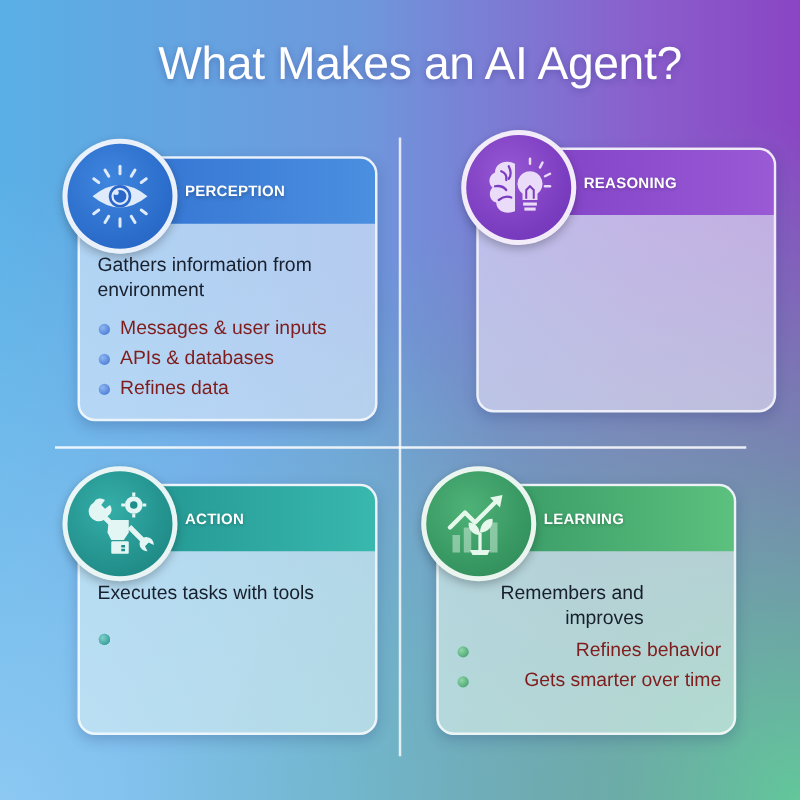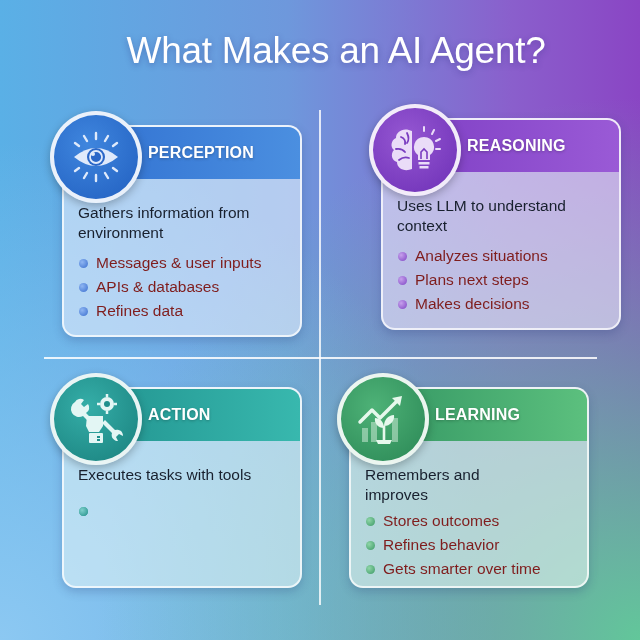--- a/index.html
+++ b/index.html
@@ -14,33 +14,33 @@
     color:#fff;font-weight:400;font-size:37px;letter-spacing:-0.3px;
     text-shadow:0 2px 6px rgba(40,40,120,.35);}
   .hline{position:absolute;left:44px;top:357px;width:553px;height:2px;background:rgba(255,255,255,.85);}
   .vline{position:absolute;left:319px;top:110px;width:2px;height:495px;background:rgba(255,255,255,.8);}
   .card{position:absolute;width:236px;border-radius:14px;
     background:rgba(235,240,250,.55);
     border:2px solid rgba(255,255,255,.75);
     box-shadow:0 4px 10px rgba(40,60,120,.25);overflow:visible;}
   .card .band{position:absolute;left:0;top:0;right:0;height:52px;border-radius:12px 12px 0 0;}
   .card .band-label{position:absolute;left:84px;top:0;line-height:52px;color:#fff;
-    font-weight:700;font-size:16px;letter-spacing:.2px;text-shadow:0 1px 3px rgba(0,0,0,.25);}
+    font-weight:700;font-size:12px;letter-spacing:.2px;text-shadow:0 1px 3px rgba(0,0,0,.25);}
   .icon-circle{position:absolute;left:-14px;top:-16px;width:84px;height:84px;border-radius:50%;
     border:4px solid rgba(255,255,255,.9);box-shadow:0 3px 8px rgba(0,0,0,.25);
     display:flex;align-items:center;justify-content:center;}
   .body{position:absolute;left:14px;top:76px;right:10px;}
   .desc{font-weight:400;font-size:15.5px;color:#18202e;line-height:20px;margin-bottom:8px;}
   .bullets{list-style:none;margin:0;padding:0;}
   .bullets li{position:relative;padding-left:18px;font-size:15.5px;color:#7f1d1d;line-height:24px;}
   .bullets li .dot{position:absolute;left:1px;top:8px;width:9px;height:9px;border-radius:50%;}
   #c1{left:62px;top:125px;height:208px;}
   #c2{left:349px;top:118px;height:208px;margin-left:32px;}
   #c3{left:62px;top:387px;height:197px;}
-  #c4{left:349px;top:387px;height:197px;}
+  #c4{left:349px;top:387px;height:197px;text-align:right;}
   #c1 .band{background:linear-gradient(90deg,#2f6fd0,#4b8fe0);}
   #c1 .icon-circle{background:radial-gradient(circle at 40% 35%,#3f86de,#215fc0);}
   #c1 .dot{background:radial-gradient(circle at 35% 35%,#8fb6f2,#3a6fcf);}
   #c1{background:rgba(225,235,252,.62);}
   #c2 .band{background:linear-gradient(90deg,#7c3dc3,#9a5ad6);}
   #c2 .icon-circle{background:radial-gradient(circle at 40% 35%,#9557d2,#6d2fb6);}
   #c2 .dot{background:radial-gradient(circle at 35% 35%,#c6a0ec,#7e44c4);}
   #c2{background:rgba(232,228,248,.62);}
   #c3 .band{background:linear-gradient(90deg,#1f8f8c,#38b8ae);}
   #c3 .icon-circle{background:radial-gradient(circle at 40% 35%,#35aea8,#19807d);}
@@ -111,28 +111,20 @@
         <rect x="35.5" y="47" width="9" height="2.5" fill="#eadcf8"></rect>
       <path d="M37 40 v-7 l3 -3 l3 3 v7" stroke="#7a3dc0" stroke-width="1.6" fill="none"></path>
       <g stroke="#eadcf8" stroke-width="2" stroke-linecap="round">
         <line x1="40" y1="8" x2="40" y2="12"></line>
           <line x1="50" y1="11" x2="48" y2="15"></line>
           <line x1="56" y1="20" x2="52" y2="22"></line>
           <line x1="56" y1="30" x2="52" y2="30"></line>
       </g>
     </svg>
   </div>
-  <div class="body">
-    <div class="desc">Uses LLM to understand context</div>
-    <ul class="bullets">
-      <li><span class="dot"></span><span>Analyzes situations</span></li>
-      <li><span class="dot"></span><span>Plans next steps</span></li>
-      <li><span class="dot"></span><span>Makes decisions</span></li>
-    </ul>
-  </div>
 </div>
 
 <div class="card" id="c3">
   <div class="band">
     <span class="band-label">ACTION</span>
   </div>
   <div class="icon-circle">
     <svg width="62" height="62" viewBox="0 0 62 62">
       <g fill="#e3f6f4">
         <path d="M10 14 a6 6 0 0 1 9 -2 l-3 4 l3 3 l4 -3 a6 6 0 0 1 -2 9 l10 10 l-3 3 l-10 -10 a6 6 0 0 1 -8 -14z"></path>
@@ -178,18 +170,17 @@
       <polygon points="50,8 48,18 40,10" fill="#e6f8ec"></polygon>
       <path d="M32 52 v-14" stroke="#e6f8ec" stroke-width="2.6"></path>
       <path d="M32 40 C26 40 22 35 23 30 C28 30 32 34 32 40Z" fill="#e6f8ec"></path>
       <path d="M32 38 C38 38 43 33 42 27 C36 27 32 32 32 38Z" fill="#e6f8ec"></path>
       <path d="M24 52 h16 l-2 4 h-12z" fill="#e6f8ec"></path>
     </svg>
   </div>
   <div class="body">
     <div class="desc" style="width:150px">Remembers and improves</div>
     <ul class="bullets">
-      <li><span class="dot"></span><span>Stores outcomes</span></li>
       <li><span class="dot"></span><span>Refines behavior</span></li>
       <li><span class="dot"></span><span>Gets smarter over time</span></li>
     </ul>
   </div>
 </div>
 
 </body></html>

